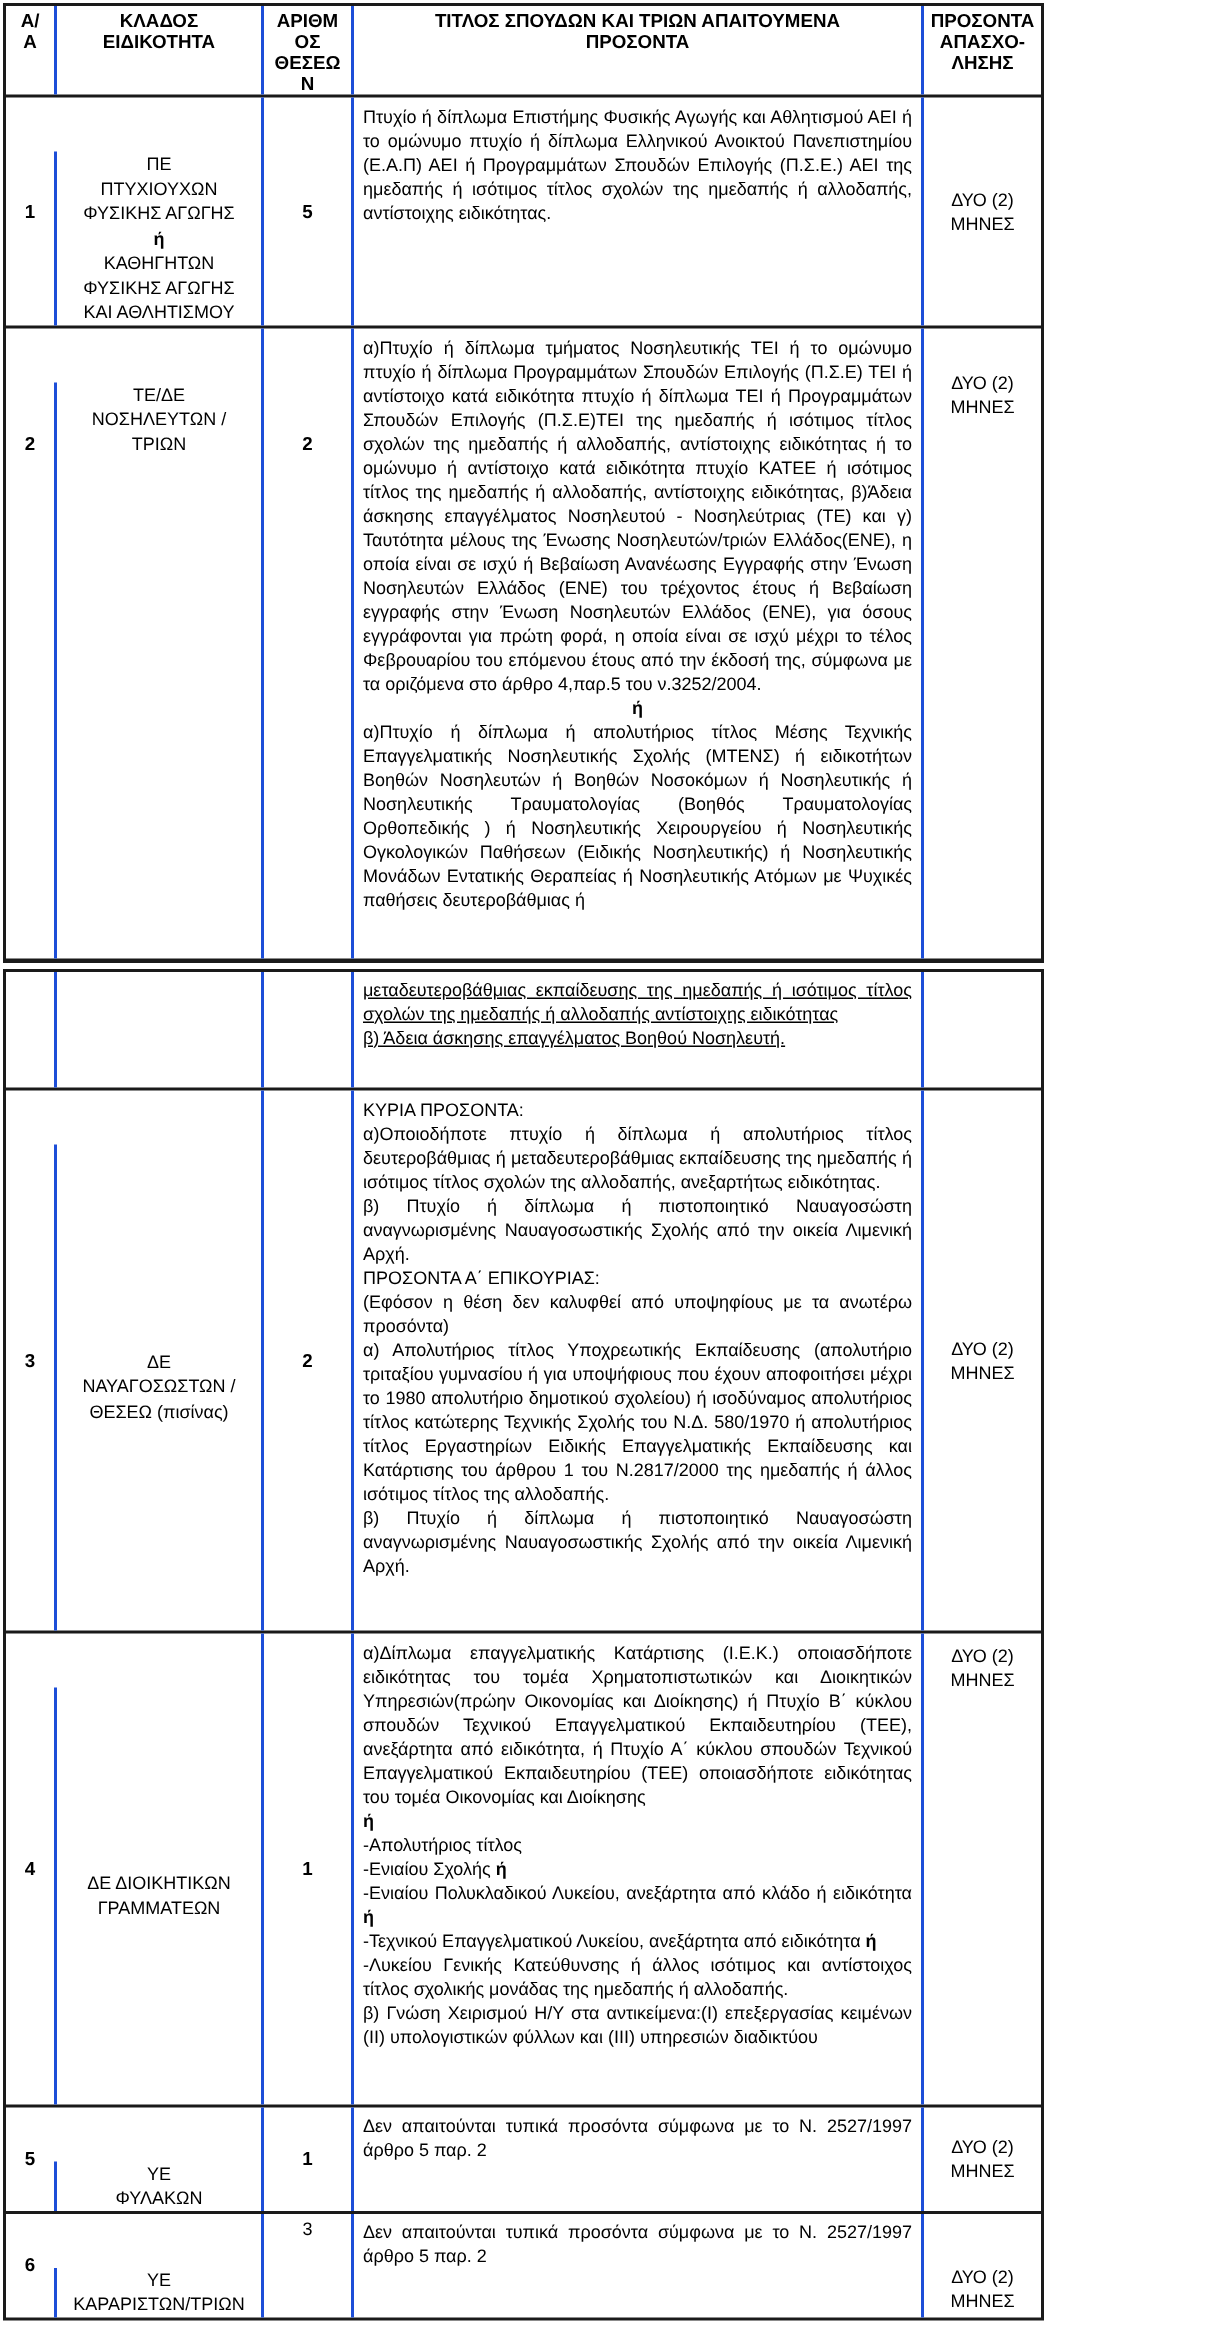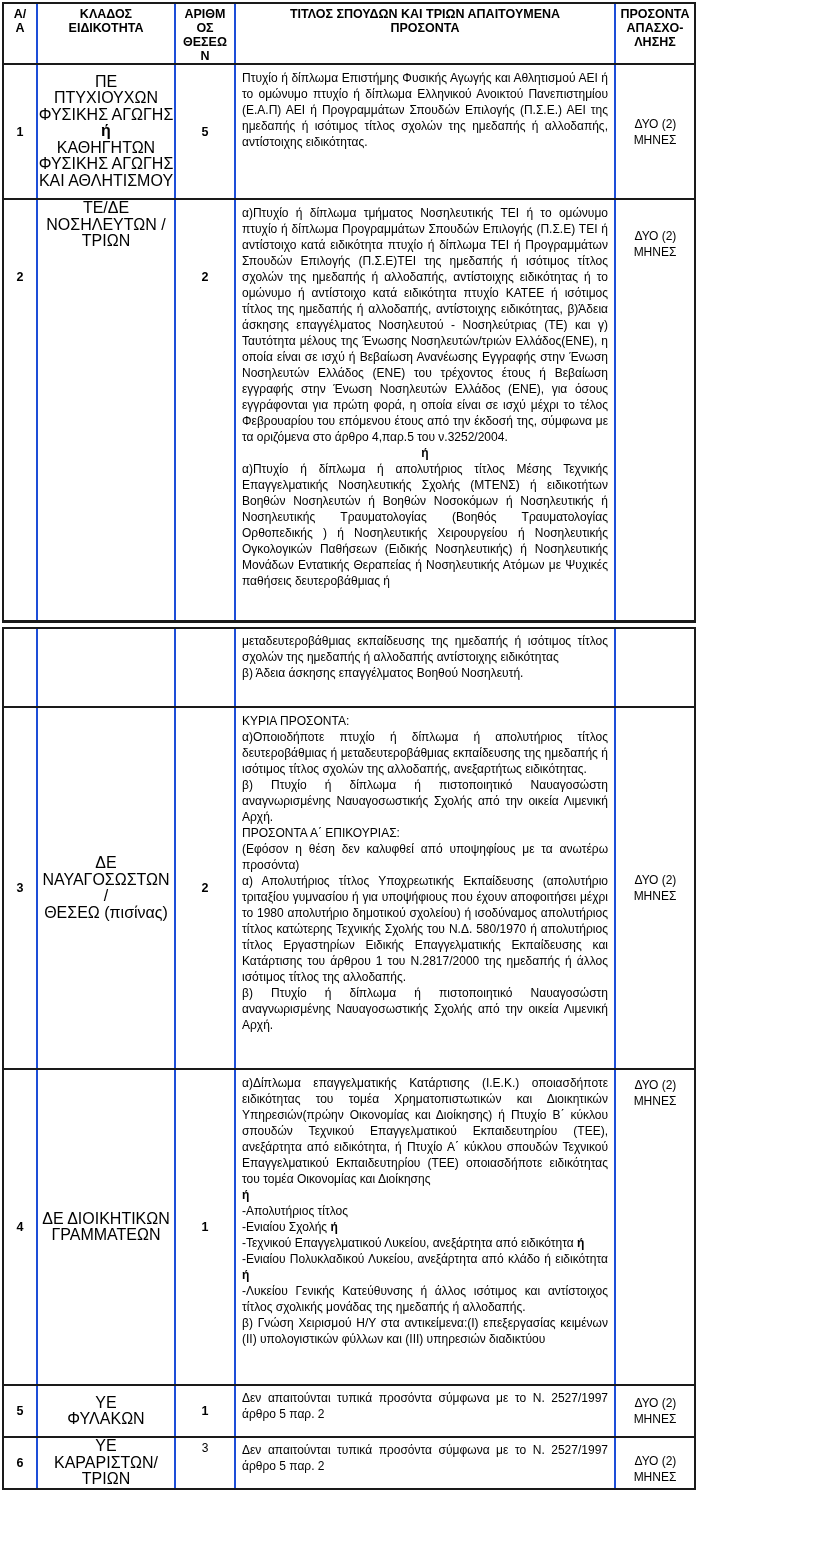--- a/index.html
+++ b/index.html
@@ -16,34 +16,34 @@
   .sec2 { margin-top:4px; }
 
   .row { display:grid; grid-template-columns:32px 138px 60px 380px 80px; }
   .row + .row { border-top:2px solid #1a1a1a; }
   .cell { box-sizing:border-box; overflow:hidden; }
   .cell + .cell { border-left:2px solid #1d4ed8; }
 
   .h-head { min-height:56px; }
   .h-r1   { min-height:133px; }
   .h-r2   { min-height:420px; }
-  .h-cont { min-height:77px; }
+  .h-cont { min-height:77px;text-decoration:underline; }
   .h-r3   { min-height:360px; }
   .h-r4   { min-height:314px; }
   .h-r5   { min-height:50px; }
   .h-r6   { min-height:49px; }
 
   .c-center { display:flex; align-items:center; justify-content:center; text-align:center; }
   .head { font-weight:bold; font-size:12.5px; line-height:14px; display:flex; justify-content:center; align-items:flex-start; padding-top:3px; text-align:center; }
   .pre  { white-space:pre-line; }
 
   .num, .pos { font-size:12.5px; font-weight:bold; }
   .normal { font-weight:normal; font-size:12px; }
-  .spec { font-size:16px; line-height:16.5px; text-align:center; }
-  .dur  { font-size:12px; line-height:16px; text-align:right; }
+  .spec { font-size:12px; line-height:16.5px; text-align:center;margin-top:36px; }
+  .dur  { font-size:12px; line-height:16px; text-align:center; }
 
   .qual { font-size:12px; line-height:16px; padding:5px 6px 14px 6px; text-align:justify; }
   .qual .para { text-align:justify; }
   .u { }
   .b { font-weight:bold; }
   .or-center { text-align:center; font-weight:bold; }
 
   
   .r2-top-num  { align-items:flex-start; padding-top:70px; }
   .r2-top-spec { align-items:flex-start; }
@@ -148,22 +148,22 @@
     <div class="row h-r4">
       <div class="cell c-center num">4</div>
       <div class="cell c-center spec pre">ΔΕ ΔΙΟΙΚΗΤΙΚΩΝ
 ΓΡΑΜΜΑΤΕΩΝ</div>
       <div class="cell c-center pos">1</div>
       <div class="cell qual">
         <div class="para">α)Δίπλωμα επαγγελματικής Κατάρτισης (Ι.Ε.Κ.) οποιασδήποτε ειδικότητας του τομέα Χρηματοπιστωτικών και Διοικητικών Υπηρεσιών(πρώην Οικονομίας και Διοίκησης) ή Πτυχίο Β΄ κύκλου σπουδών Τεχνικού Επαγγελματικού Εκπαιδευτηρίου (ΤΕΕ), ανεξάρτητα από ειδικότητα, ή Πτυχίο Α΄ κύκλου σπουδών Τεχνικού Επαγγελματικού Εκπαιδευτηρίου (ΤΕΕ) οποιασδήποτε ειδικότητας του τομέα Οικονομίας και Διοίκησης</div>
         <div class="b">ή</div>
         <div class="para">-Απολυτήριος τίτλος</div>
         <div class="para"><span>-Ενιαίου Σχολής </span><span class="b">ή</span></div>
+        <div class="para"><span>-Ενιαίου Πολυκλαδικού Λυκείου, ανεξάρτητα από κλάδο ή ειδικότητα </span><span class="b">ή</span></div>
         <div class="para"><span>-Τεχνικού Επαγγελματικού Λυκείου, ανεξάρτητα από ειδικότητα </span><span class="b">ή</span></div>
-        <div class="para"><span>-Ενιαίου Πολυκλαδικού Λυκείου, ανεξάρτητα από κλάδο ή ειδικότητα </span><span class="b">ή</span></div>
         <div class="para">-Λυκείου Γενικής Κατεύθυνσης ή άλλος ισότιμος και αντίστοιχος τίτλος σχολικής μονάδας της ημεδαπής ή αλλοδαπής.</div>
         <div class="para">β) Γνώση Χειρισμού Η/Υ στα αντικείμενα:(Ι) επεξεργασίας κειμένων (ΙΙ) υπολογιστικών φύλλων και (ΙΙΙ) υπηρεσιών διαδικτύου</div>
       </div>
       <div class="cell c-center dur pre r4-top-dur">ΔΥΟ (2)
 ΜΗΝΕΣ</div>
     </div>
 
     <div class="row h-r5">
       <div class="cell c-center num">5</div>
       <div class="cell c-center spec pre">ΥΕ

